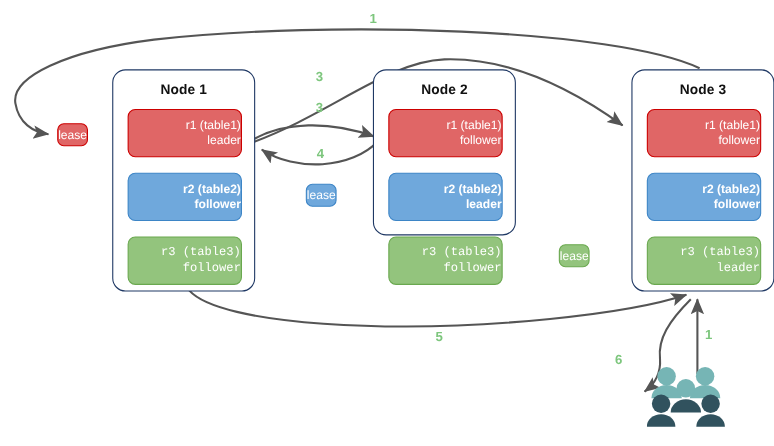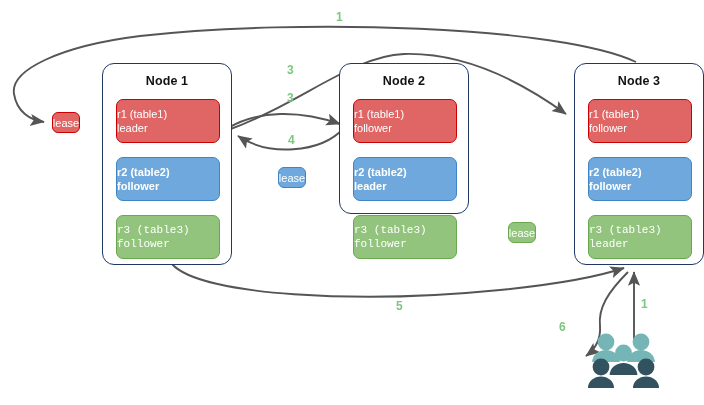--- a/index.html
+++ b/index.html
@@ -43,21 +43,21 @@
   }
   .replica {
     position: absolute;
     left: 13px;
     width: 104px;
     height: 44px;
     border-radius: 7px;
     box-sizing: border-box;
     display: flex;
     flex-direction: column;
-    align-items: flex-start;
+    align-items: flex-end;
     justify-content: center;
     color: #ffffff;
     font-size: 11px;
     line-height: 14px;
     text-align: center;
   }
   .replica .ln { display: block; }
   .rep-red   { background: #e06666; border: 1.6px solid #cc0000; }
   .rep-blue  { background: #6fa8dc; border: 1.6px solid #3d85c6; font-weight: bold; }
   .rep-green { background: #93c47d; border: 1.6px solid #6aa84f; font-family: Liberation Mono, monospace; }

